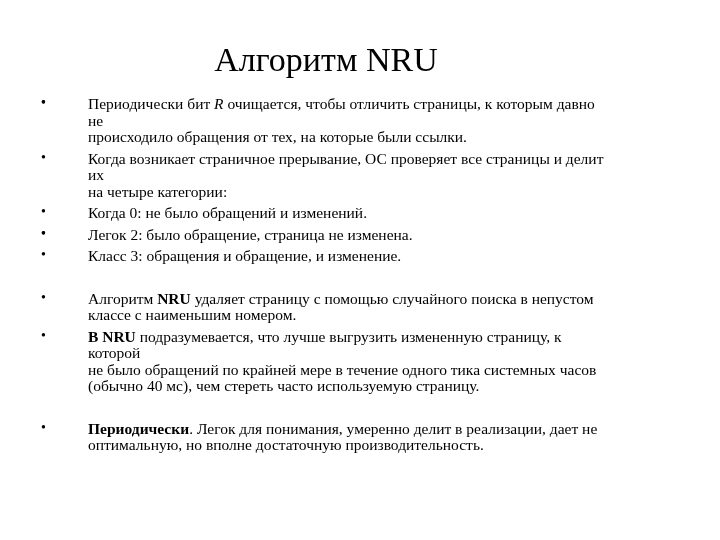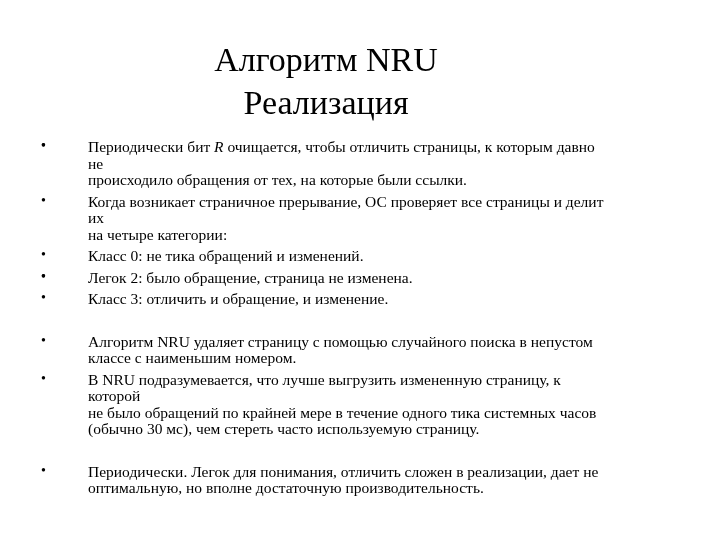--- a/index.html
+++ b/index.html
@@ -44,51 +44,50 @@
     white-space: pre-line;
     max-width: 585px;
   }
   li.bullet-item .bullet-marker {
     position: absolute;
     left: -47px;
     top: -1px;
     font-size: 14px;
     white-space: normal;
   }
-  li.bullet-item b { font-weight: 400; }
+  li.bullet-item b { font-weight: 700; }
   li.bullet-item i { font-style: italic; }
 </style>
 </head>
 <body>
 
 <div class="slide">
   <div class="slide-title">
     <span class="title-line">Алгоритм NRU</span>
-    <span class="title-line">Реализация</span>
   </div>
 
   <div class="bullet-area">
     <ul class="bullet-group">
       <li class="bullet-item"><span class="bullet-marker">•</span></li>
       <li class="bullet-item"><span class="bullet-marker">•</span><span class="bullet-text"><span>Периодически бит </span><i>R</i><span> очищается, чтобы отличить страницы, к которым давно не
 происходило обращения от тех, на которые были ссылки.</span></span></li>
       <li class="bullet-item"><span class="bullet-marker">•</span><span class="bullet-text"><span>Когда возникает страничное прерывание, ОС проверяет все страницы и делит их
 на четыре категории:</span></span></li>
-      <li class="bullet-item"><span class="bullet-marker">•</span><span class="bullet-text"><span>Класс 0: не тика обращений и изменений.</span></span></li>
+      <li class="bullet-item"><span class="bullet-marker">•</span><span class="bullet-text"><span>Когда 0: не было обращений и изменений.</span></span></li>
       <li class="bullet-item"><span class="bullet-marker">•</span></li>
       <li class="bullet-item"><span class="bullet-marker">•</span><span class="bullet-text"><span>Легок 2: было обращение, страница не изменена.</span></span></li>
-      <li class="bullet-item"><span class="bullet-marker">•</span><span class="bullet-text"><span>Класс 3: отличить и обращение, и изменение.</span></span></li>
+      <li class="bullet-item"><span class="bullet-marker">•</span><span class="bullet-text"><span>Класс 3: обращения и обращение, и изменение.</span></span></li>
     </ul>
 
     <ul class="bullet-group gap-before">
       <li class="bullet-item"><span class="bullet-marker">•</span><span class="bullet-text"><span>Алгоритм </span><b>NRU</b><span> удаляет страницу с помощью случайного поиска в непустом
 классе с наименьшим номером.</span></span></li>
       <li class="bullet-item"><span class="bullet-marker">•</span><span class="bullet-text"><b>В NRU</b><span> подразумевается, что лучше выгрузить измененную страницу, к которой
 не было обращений по крайней мере в течение одного тика системных часов
-(обычно 30 мс), чем стереть часто используемую страницу.</span></span></li>
+(обычно 40 мс), чем стереть часто используемую страницу.</span></span></li>
     </ul>
 
     <ul class="bullet-group gap-before">
-      <li class="bullet-item"><span class="bullet-marker">•</span><span class="bullet-text"><b>Периодически</b><span>. Легок для понимания, отличить сложен в реализации, дает не
+      <li class="bullet-item"><span class="bullet-marker">•</span><span class="bullet-text"><b>Периодически</b><span>. Легок для понимания, умеренно делит в реализации, дает не
 оптимальную, но вполне достаточную  производительность.</span></span></li>
     </ul>
   </div>
 </div>
 
 </body></html>

